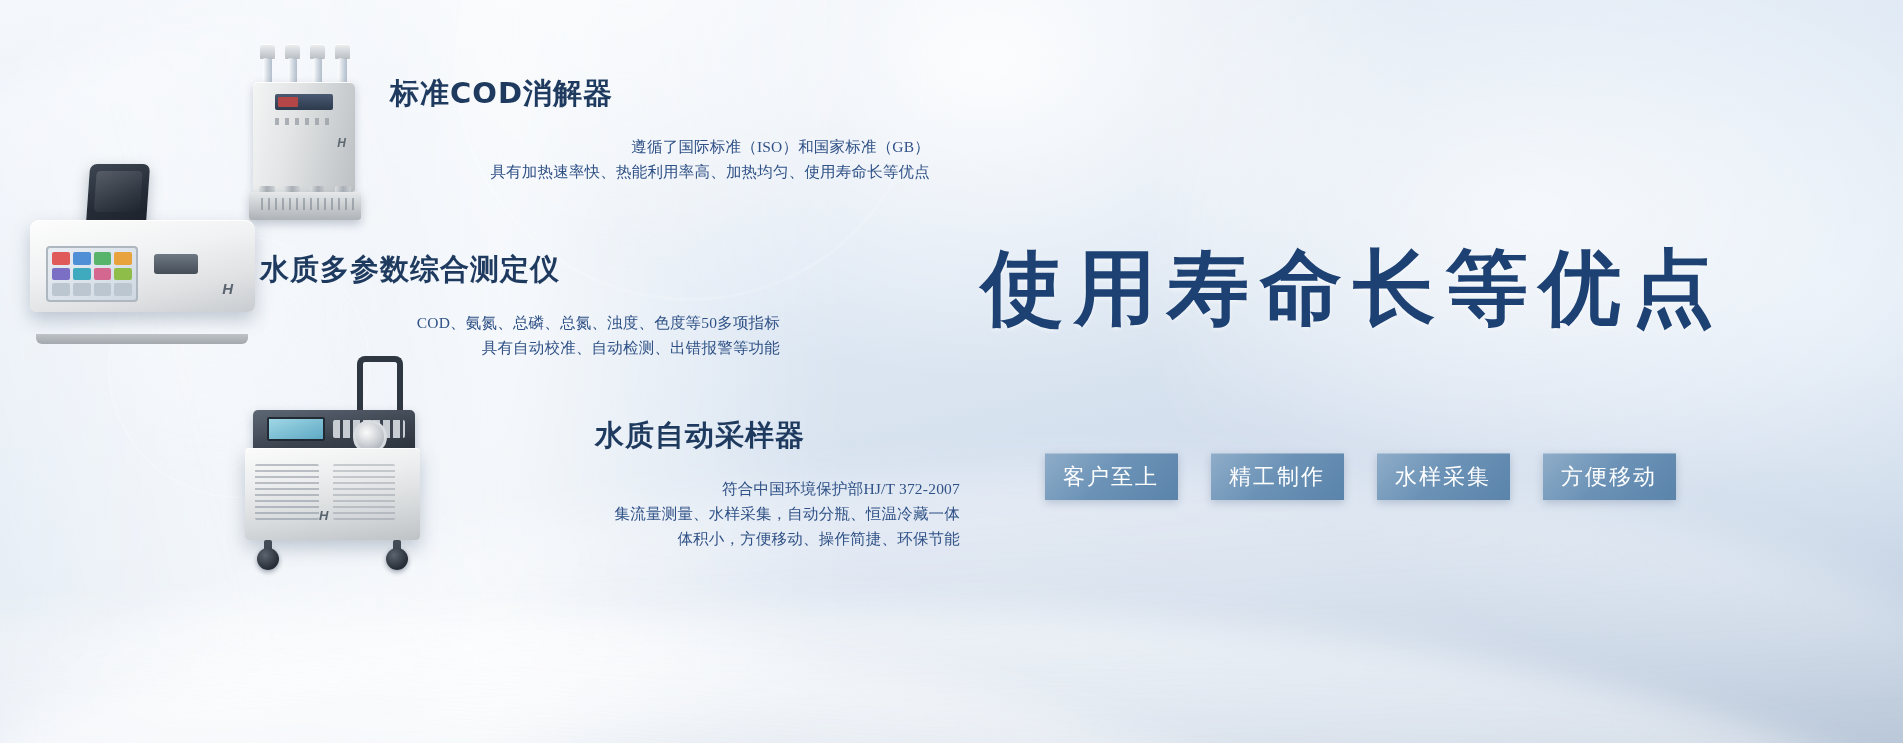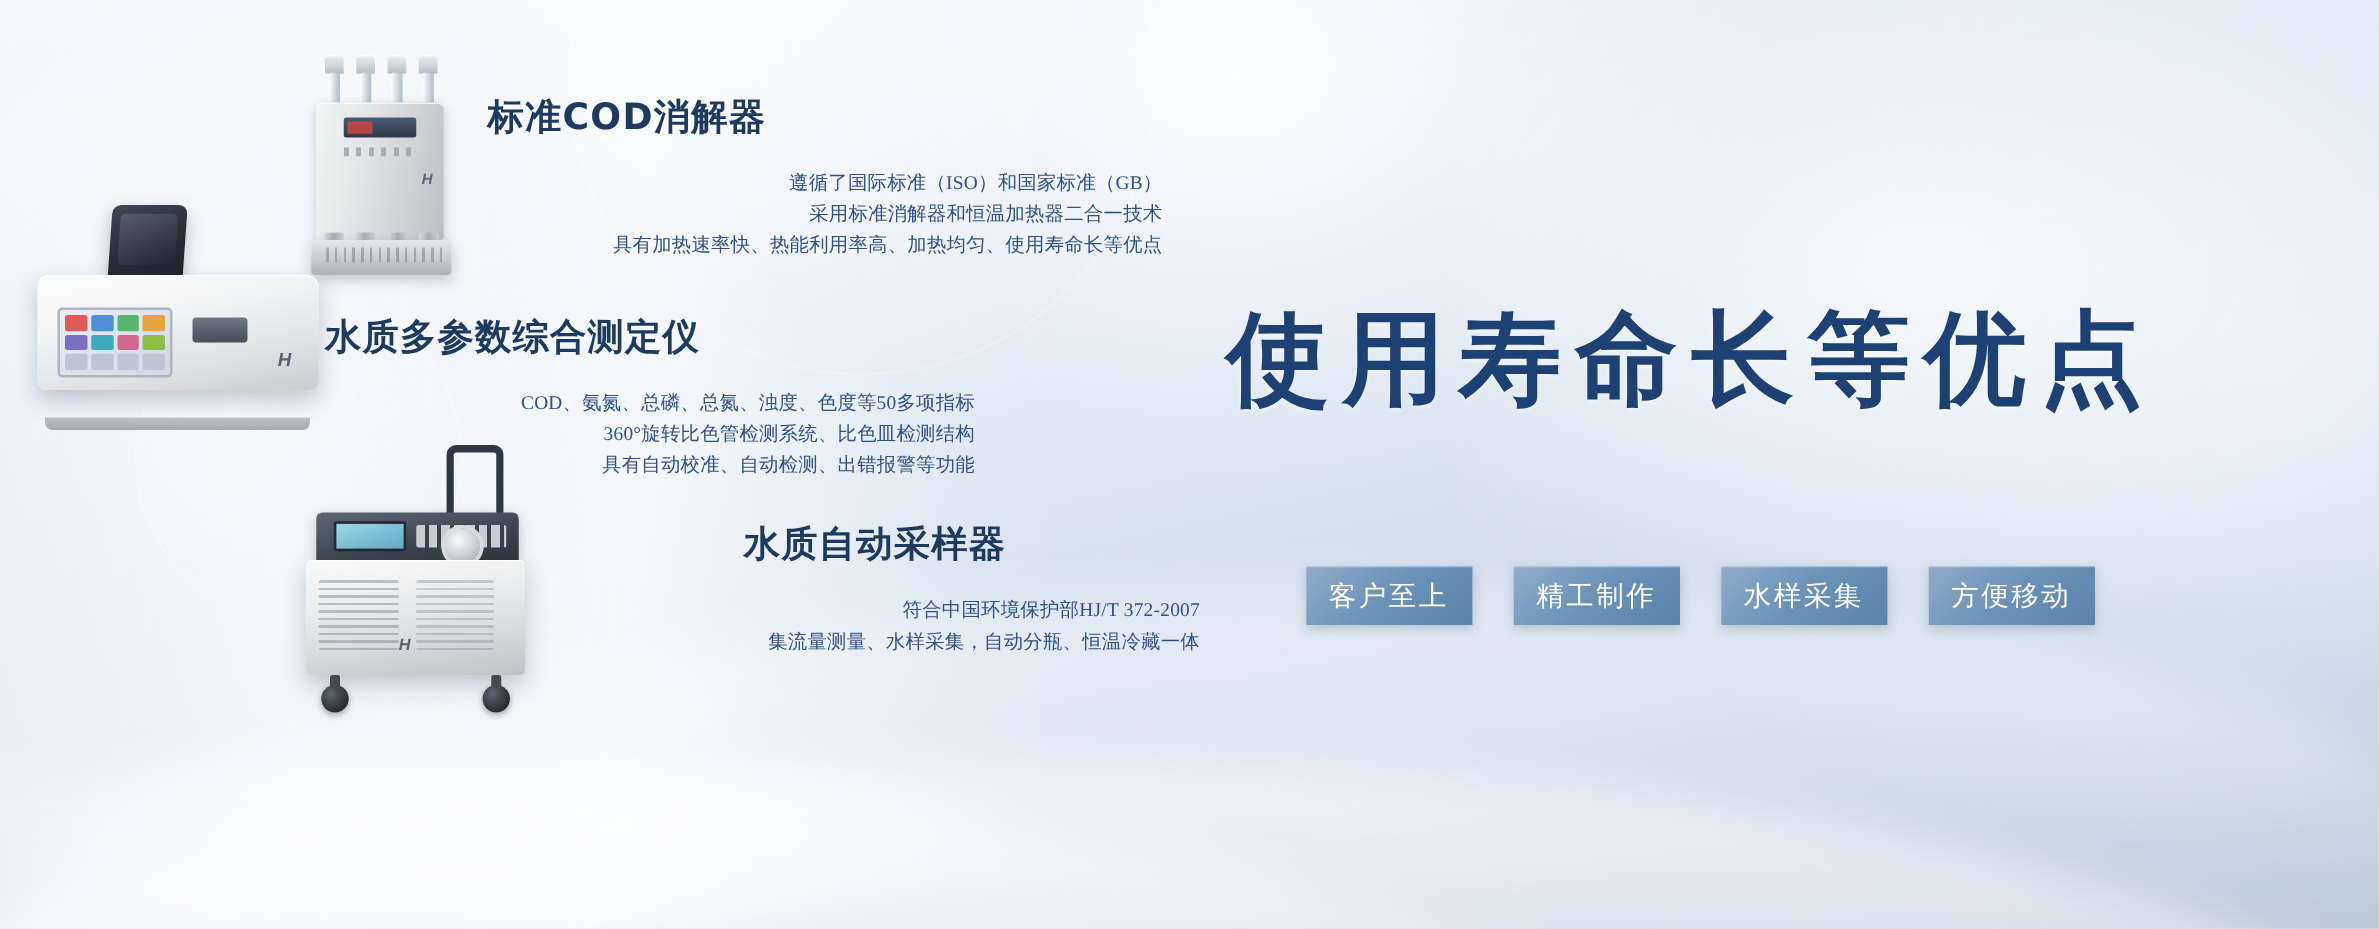--- a/index.html
+++ b/index.html
@@ -364,21 +364,20 @@
           </div>
           <div class="base">
             <div class="vents"></div>
           </div>
         </div>
       </div>
       <div class="ptext ptext-1">
         <div class="ptitle">标准COD消解器</div>
         <div class="pdesc">
           <div class="line">遵循了国际标准（ISO）和国家标准（GB）</div>
-          <div class="line">采用标准消解器和恒温加热器二合一技术</div>
           <div class="line">具有加热速率快、热能利用率高、加热均匀、使用寿命长等优点</div>
         </div>
       </div>
     </div>
 
     <div class="prow prow-2">
       <div class="pimg">
         <div class="dev mpa">
           <div class="lid"></div>
           <div class="chassis">
@@ -399,21 +398,20 @@
             <div class="port"></div>
             <div class="brand">H</div>
           </div>
           <div class="feet"></div>
         </div>
       </div>
       <div class="ptext ptext-2">
         <div class="ptitle">水质多参数综合测定仪</div>
         <div class="pdesc">
           <div class="line">COD、氨氮、总磷、总氮、浊度、色度等50多项指标</div>
-          <div class="line">360°旋转比色管检测系统、比色皿检测结构</div>
           <div class="line">具有自动校准、自动检测、出错报警等功能</div>
         </div>
       </div>
     </div>
 
     <div class="prow prow-3">
       <div class="pimg">
         <div class="dev smp">
           <div class="handle"></div>
           <div class="top">
@@ -428,20 +426,21 @@
             <div class="stem r"></div>
           <div class="wheel l"></div>
           <div class="wheel r"></div>
         </div>
       </div>
       <div class="ptext ptext-3">
         <div class="ptitle align-r">水质自动采样器</div>
         <div class="pdesc">
           <div class="line">符合中国环境保护部HJ/T 372-2007</div>
           <div class="line">集流量测量、水样采集，自动分瓶、恒温冷藏一体</div>
+          <div class="line">体积小，方便移动、操作简捷、环保节能</div>
         </div>
       </div>
     </div>
 
   </div>
 
   <div class="right">
     <div class="headline">使用寿命长等优点</div>
     <div class="badges">
       <div class="badge">客户至上</div>

